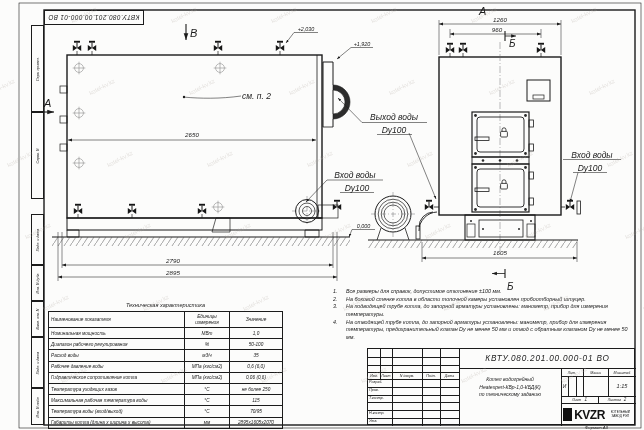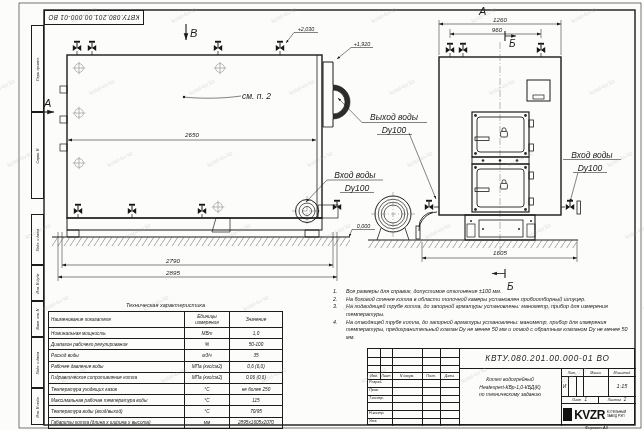--- a/index.html
+++ b/index.html
@@ -438,21 +438,21 @@
     <div class="cell cc it" style="left:193px;top:27px;width:7.3px;height:20px;font-size:5px;">И</div>
     <div class="cell cc it" style="left:240px;top:27px;width:28px;height:20px;font-size:5.6px;">1:15</div>
     <div class="cell" style="left:193px;top:47px;width:37px;height:7px;display:flex;align-items:center;justify-content:center;gap:3px;">
       <span class="it">Лист</span>
       <span class="it" style="font-size:4.5px;">1</span>
     </div>
     <div class="cell" style="left:230px;top:47px;width:38px;height:7px;display:flex;align-items:center;justify-content:center;gap:3px;">
       <span class="it">Листов</span>
       <span class="it" style="font-size:4.5px;">2</span>
     </div>
-    <div class="cell" style="left:193px;top:54px;width:75px;height:23px;">
+    <div class="cell" style="left:193px;top:54px;width:75px;height:23px;text-align:center;">
       <div id="logo-row" style="height:100%;">
         <div id="logo-mark"></div>
         <div id="logo-word">KVZR</div>
         <div id="logo-cap">КОТЕЛЬНЫЙ ЗАВОД РЭП</div>
       </div>
     </div>
   </div>
   <div id="fmt" class="abs it" style="z-index:2;">Формат  А3</div>
 
   <div id="wm" class="abs">

